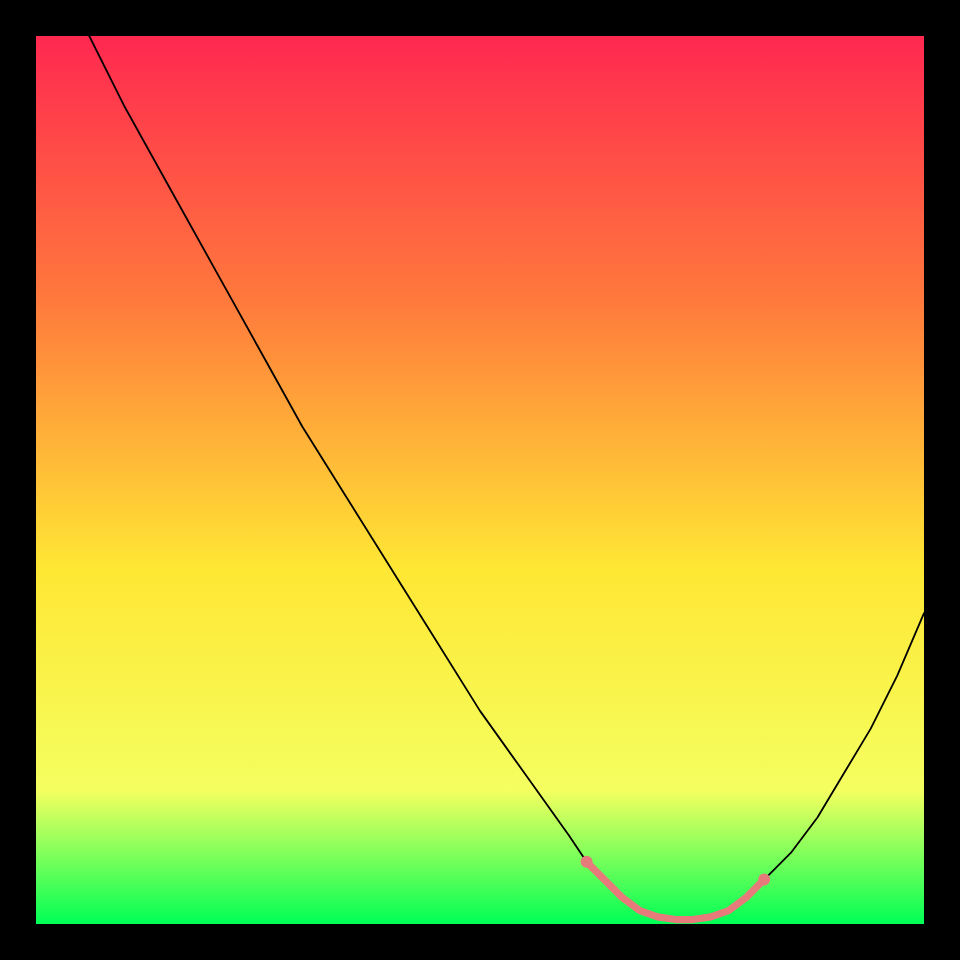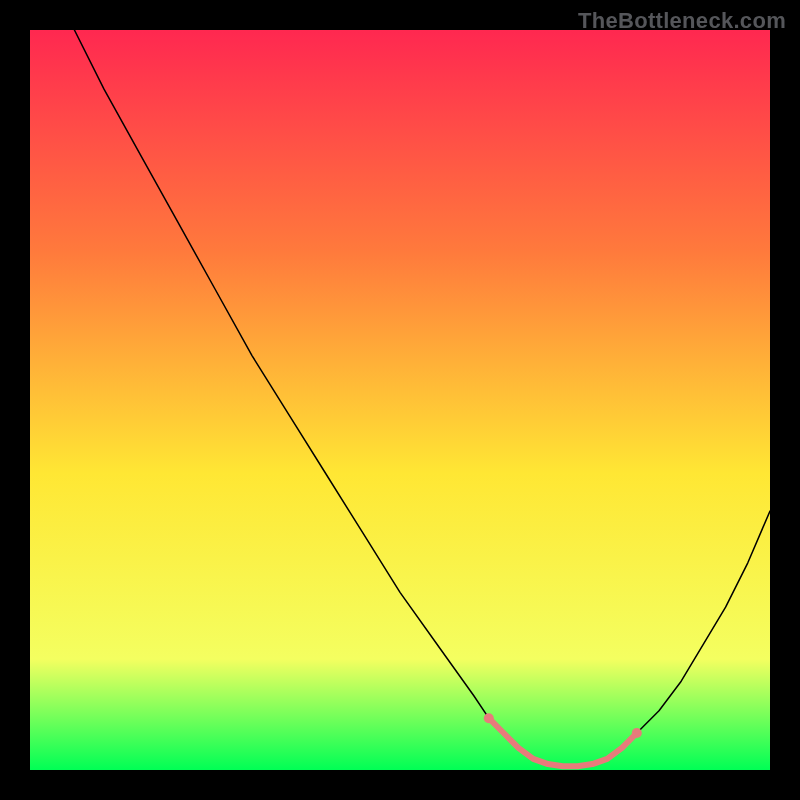--- a/index.html
+++ b/index.html
@@ -40,21 +40,20 @@
     top: 0;
     width: 740px;
     height: 740px;
     display: block;
   }
 </style>
 </head>
 <body>
 
 <div class="plot-wrap">
-  <div class="watermark">TheBottleneck.com</div>
 
   <div class="plot-area">
     <svg class="chart" viewBox="0 0 740 740" preserveAspectRatio="none">
       <defs>
         <linearGradient id="bg-grad" x1="0" y1="0" x2="0" y2="1">
           <stop offset="0%" stop-color="#ff2850"></stop>
           <stop offset="30%" stop-color="#ff7a3c"></stop>
           <stop offset="60%" stop-color="#ffe734"></stop>
           <stop offset="85%" stop-color="#f4ff60"></stop>
           <stop offset="100%" stop-color="#00ff55"></stop>

